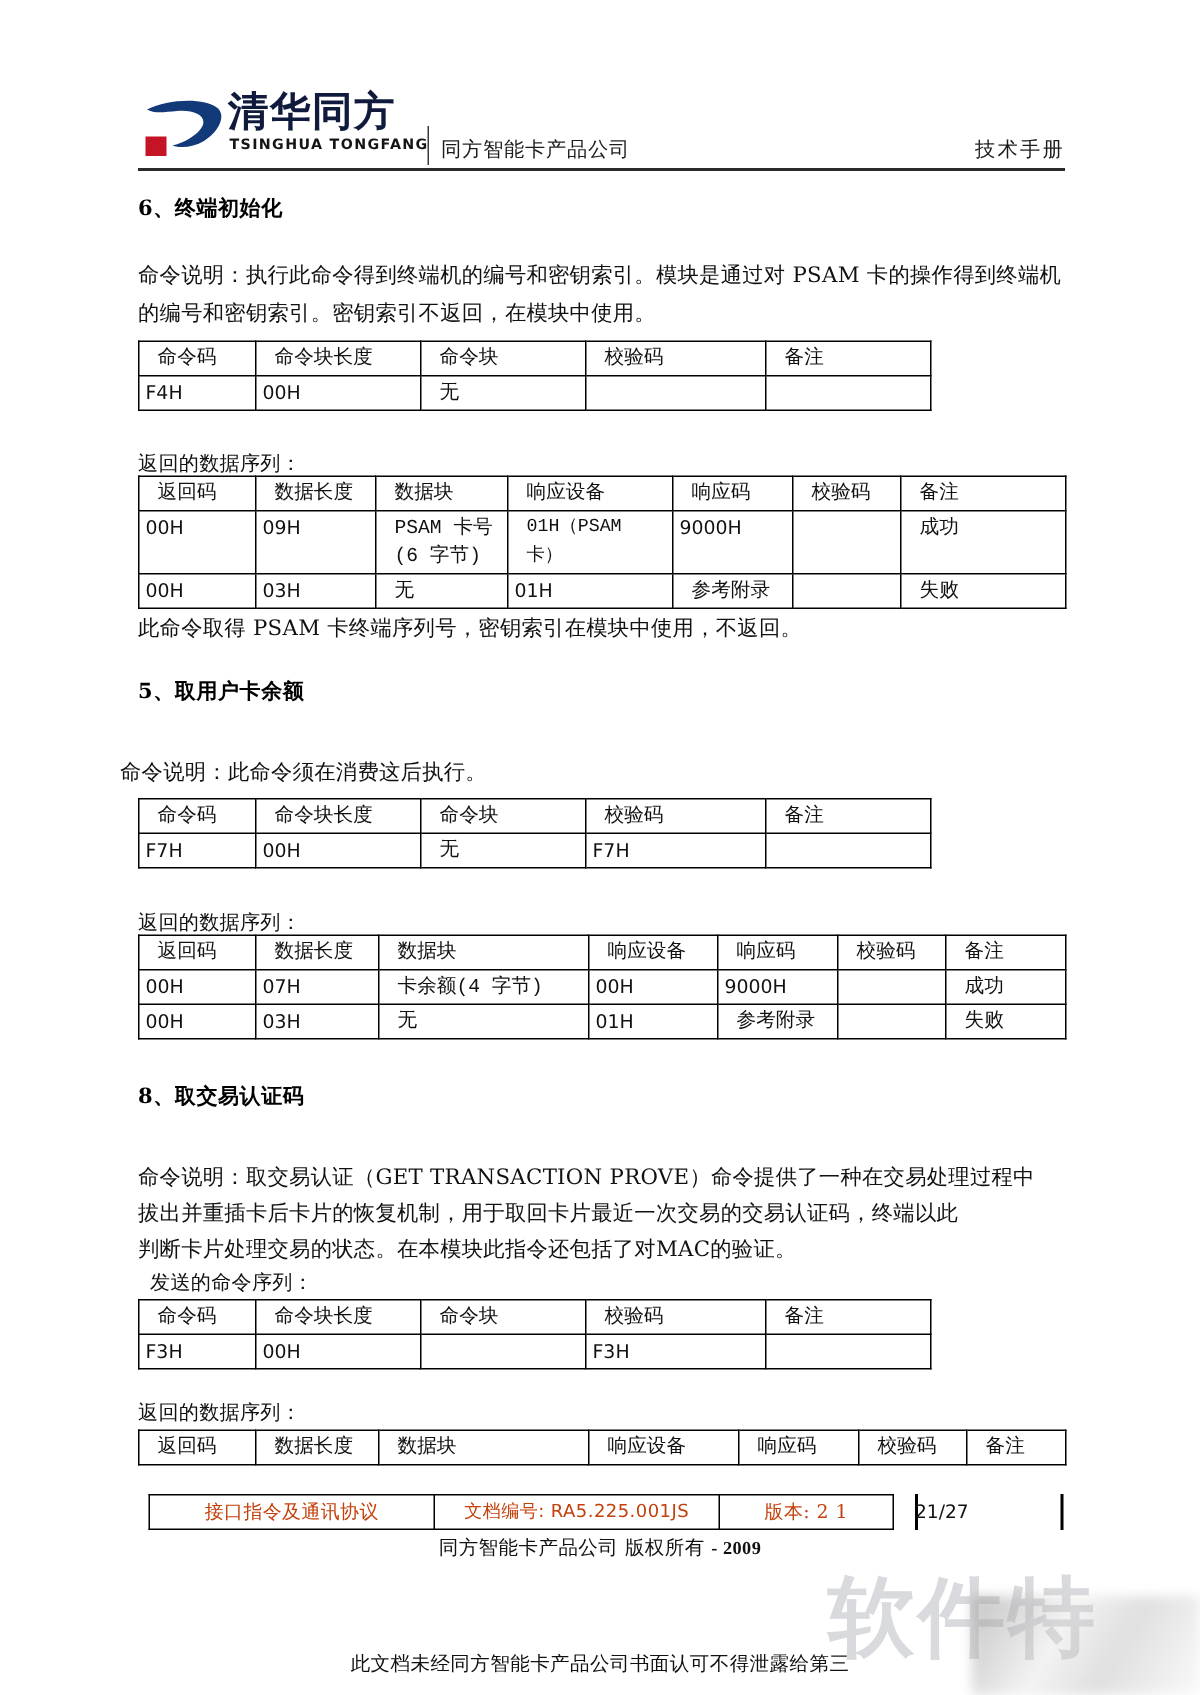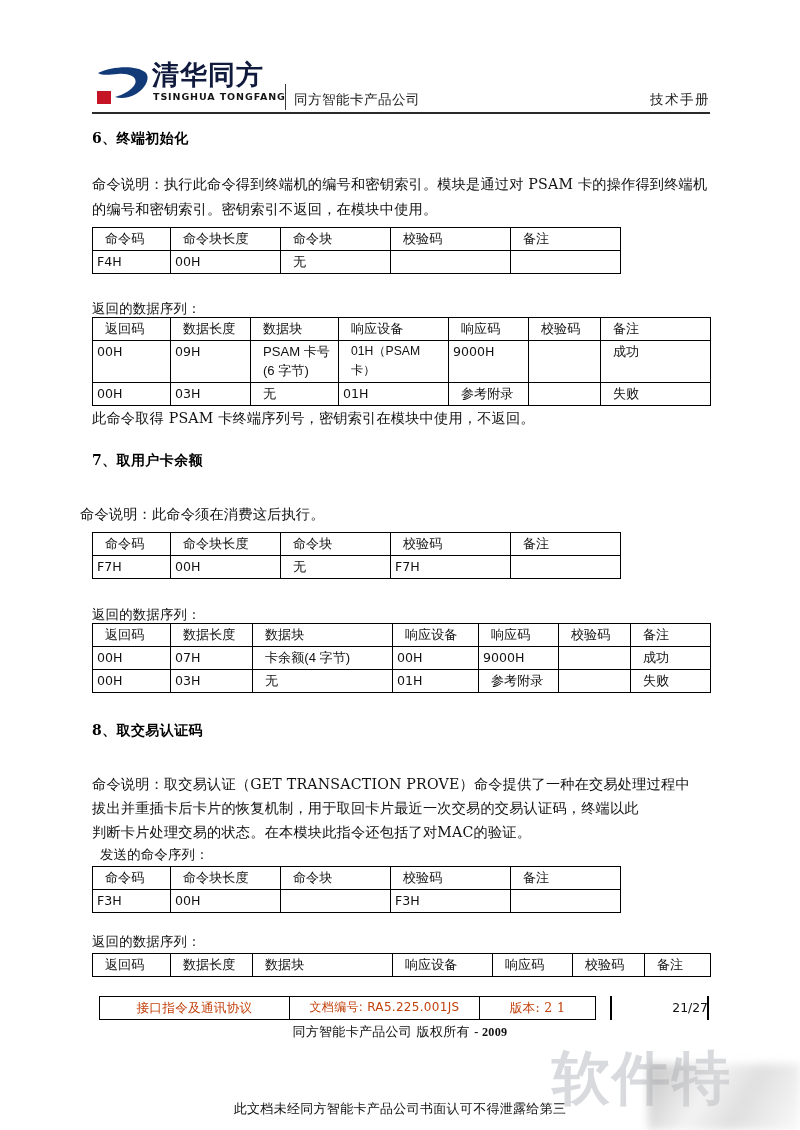--- a/index.html
+++ b/index.html
@@ -151,21 +151,21 @@
     vertical-align: top;
     line-height: 19px;
     height: 19px;
     font-family: "DejaVu Serif", "Liberation Serif", serif;
   }
   table.dt td.hex {
     font-family: "DejaVu Sans", "Liberation Sans", sans-serif;
     font-size: 12.6px;
   }
   table.dt td.mix {
-    font-family: Liberation Sans, sans-serif;
+    font-family: Liberation Mono, monospace;
     font-size: 13.1px;
     padding-left: 12px;
   }
   .tall td { height: 38px; }
 
   
   table.footer-table {
     position: absolute;
     border-collapse: collapse;
     table-layout: fixed;
@@ -312,21 +312,21 @@
         <td class="hex">01H</td>
         <td class="mix">参考附录</td>
         <td class="mix"></td>
         <td class="mix">失败</td>
       </tr>
     </tbody>
   </table>
 
   <div class="line" style="left:92px; top:409px;">此命令取得 PSAM 卡终端序列号，密钥索引在模块中使用，不返回。</div>
 
-  <div class="section-title" style="left:92px; top:452px;">7、取用户卡余额</div>
+  <div class="section-title" style="left:92px; top:452px;">5、取用户卡余额</div>
 
   <div class="line" style="left:80px; top:505px;">命令说明：此命令须在消费这后执行。</div>
 
   <table class="dt" style="left:92px; top:532px; width:528px;">
     <colgroup>
       <col style="width:78px">
         <col style="width:110px">
         <col style="width:110px">
         <col style="width:120px">
         <col style="width:110px">
@@ -463,21 +463,21 @@
         <td style="font-family:'DejaVu Sans','Liberation Sans',sans-serif; font-size:12px;">文档编号: RA5.225.001JS</td>
         <td>版本: 2 1</td>
       </tr>
     </tbody>
   </table>
 
   <div class="foot-bracket" style="left:610px; top:996px; height:12px;"></div>
   <div class="foot-bracket" style="left:610px; top:1008px; height:12px;"></div>
   <div class="foot-bracket" style="left:707px; top:996px; height:12px;"></div>
   <div class="foot-bracket" style="left:707px; top:1008px; height:12px;"></div>
-  <div style="position:absolute; left:610px; top:996px; width:98px; text-align:right; font-size:12.4px;
+  <div style="position:absolute; left:610px; top:996px; width:98px; text-align:left; font-size:12.4px;
               font-family:'DejaVu Sans','Liberation Sans',sans-serif; color:#111; line-height:23px;">21/27</div>
 
   <div class="copyright" style="top:1023px;"><span>同方智能卡产品公司 版权所有 </span><b>- 2009</b></div>
   <div class="copyright" style="top:1100px;">此文档未经同方智能卡产品公司书面认可不得泄露给第三</div>
 
   <div class="watermark">软件特</div>
   <div class="wm-blur"></div>
 
 </div>
 

